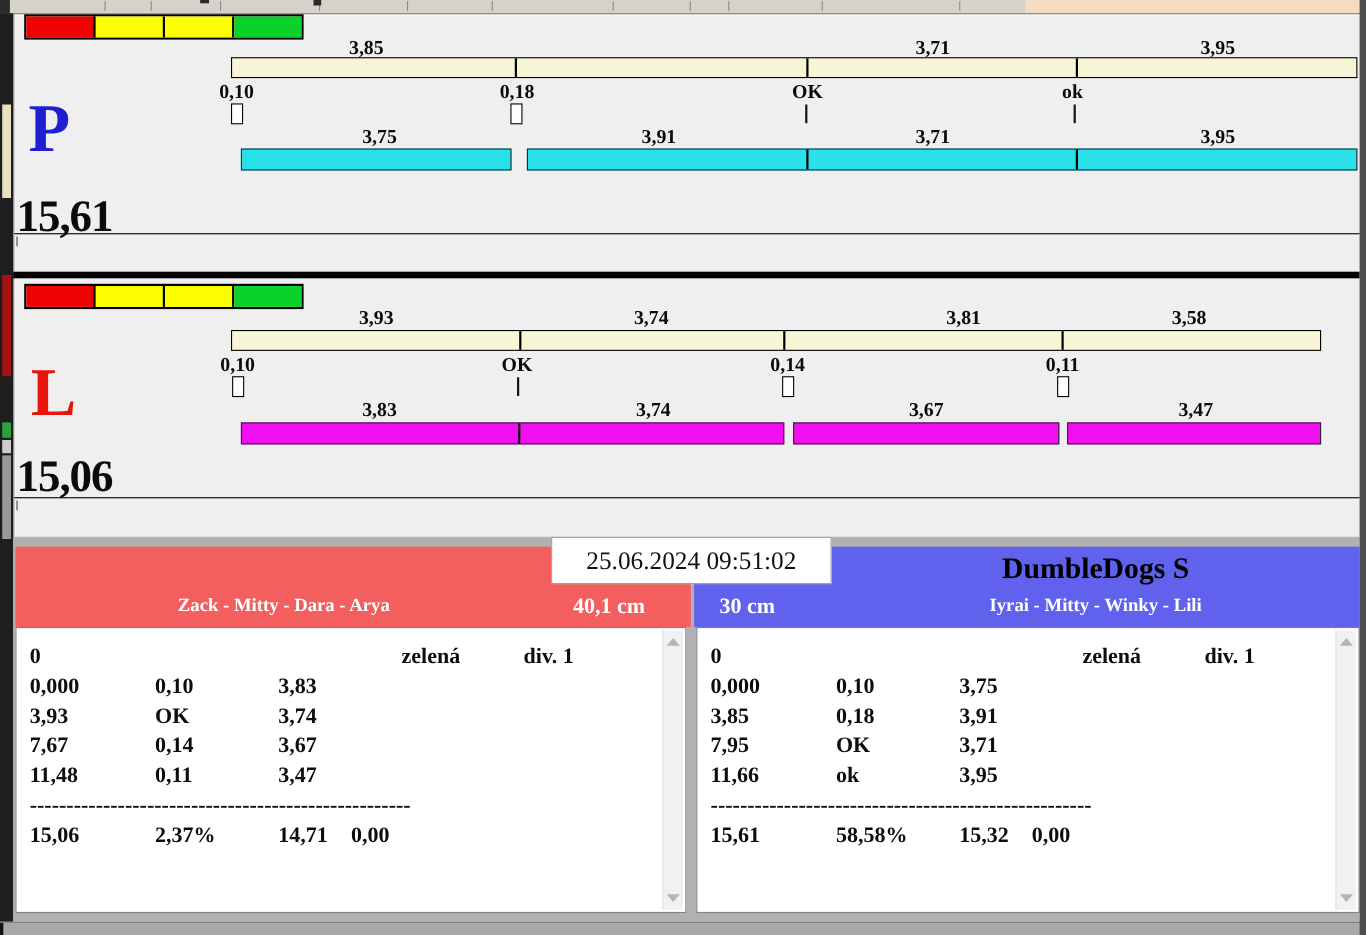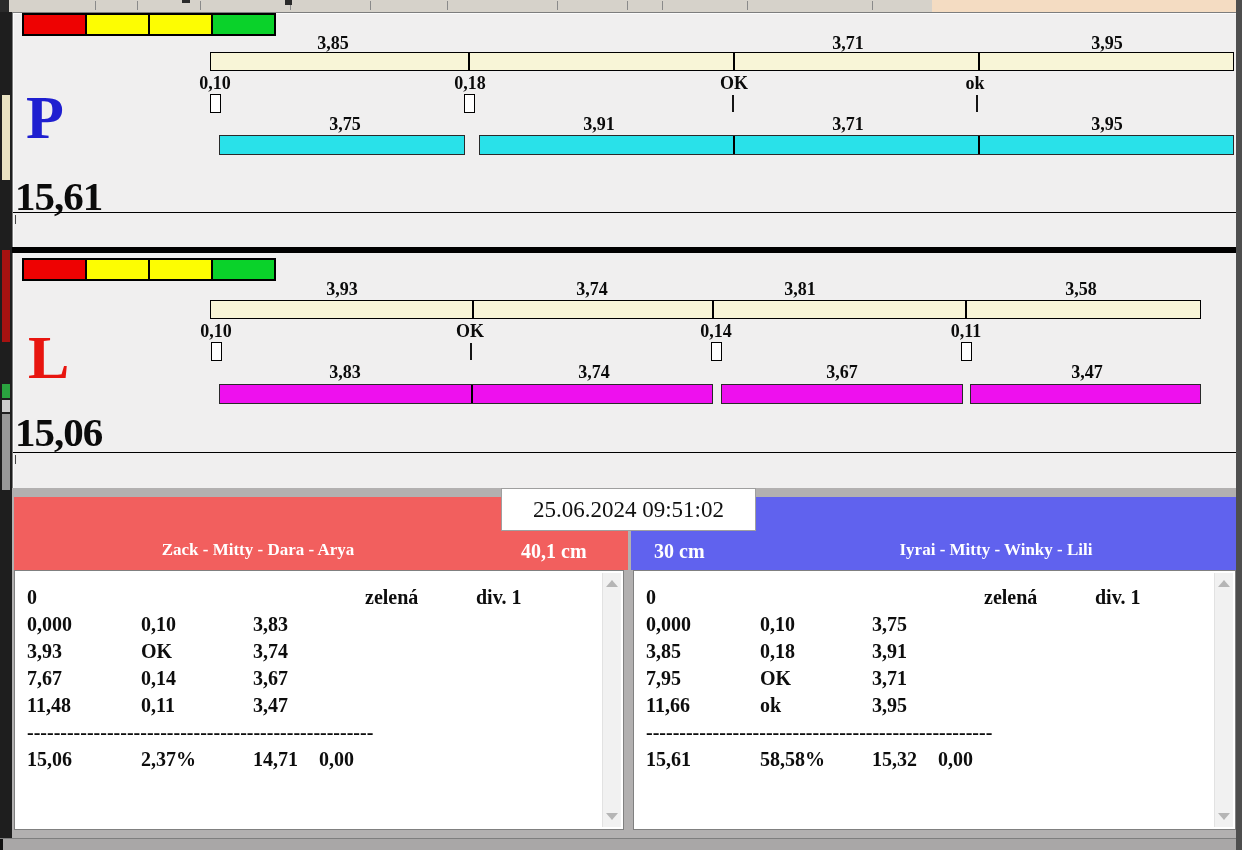--- a/index.html
+++ b/index.html
@@ -143,21 +143,21 @@
 
   <div class="lights" style="left:22px;top:258px">
     <span class="light lred"></span>
     <span class="light lyellow"></span>
     <span class="light lyellow"></span>
     <span class="light lgreen"></span>
   </div>
 
   <span class="lbl split ctr" style="left:342px;top:279px">3,93</span>
   <span class="lbl split ctr" style="left:592px;top:279px">3,74</span>
-  <span class="lbl split ctr" style="left:800px;top:279px">3,81</span>
+  <span class="lbl split ctr" style="left:876px;top:279px">3,81</span>
   <span class="lbl split ctr" style="left:1081px;top:279px">3,58</span>
 
   <div class="cream" style="left:210px;top:300px;width:991px">
     <span class="vdiv" style="left:261px"></span>
     <span class="vdiv" style="left:501px"></span>
     <span class="vdiv" style="left:754px"></span>
   </div>
 
   <span class="lbl fault ctr" style="left:216px;top:321px">0,10</span>
   <span class="lbl fault ctr" style="left:470px;top:321px">OK</span>
@@ -187,20 +187,21 @@
   <span class="caret" style="left:15px;top:455px"></span>
 
   <div class="bottomsection"></div>
 
   <div class="header h-red"></div>
   <div class="header h-blue"></div>
 
   <span class="teamdogs ctr" style="left:258px;top:540px">Zack - Mitty - Dara - Arya</span>
   <span class="teamheight" style="left:521px;top:540px">40,1 cm</span>
 
+  <span class="teamtitle ctr" style="left:996px;top:501px">DumbleDogs S</span>
   <span class="teamdogs ctr" style="left:996px;top:540px">Iyrai - Mitty - Winky - Lili</span>
   <span class="teamheight" style="left:654px;top:540px">30 cm</span>
 
   <div class="tsbox">25.06.2024 09:51:02</div>
 
   <div class="ta ta-left">
     <div class="ta-row" style="top:14px">
       <span class="cell" style="left:12px">0</span>
       <span class="cell" style="left:350px">zelená</span>
       <span class="cell" style="left:461px">div. 1</span>

